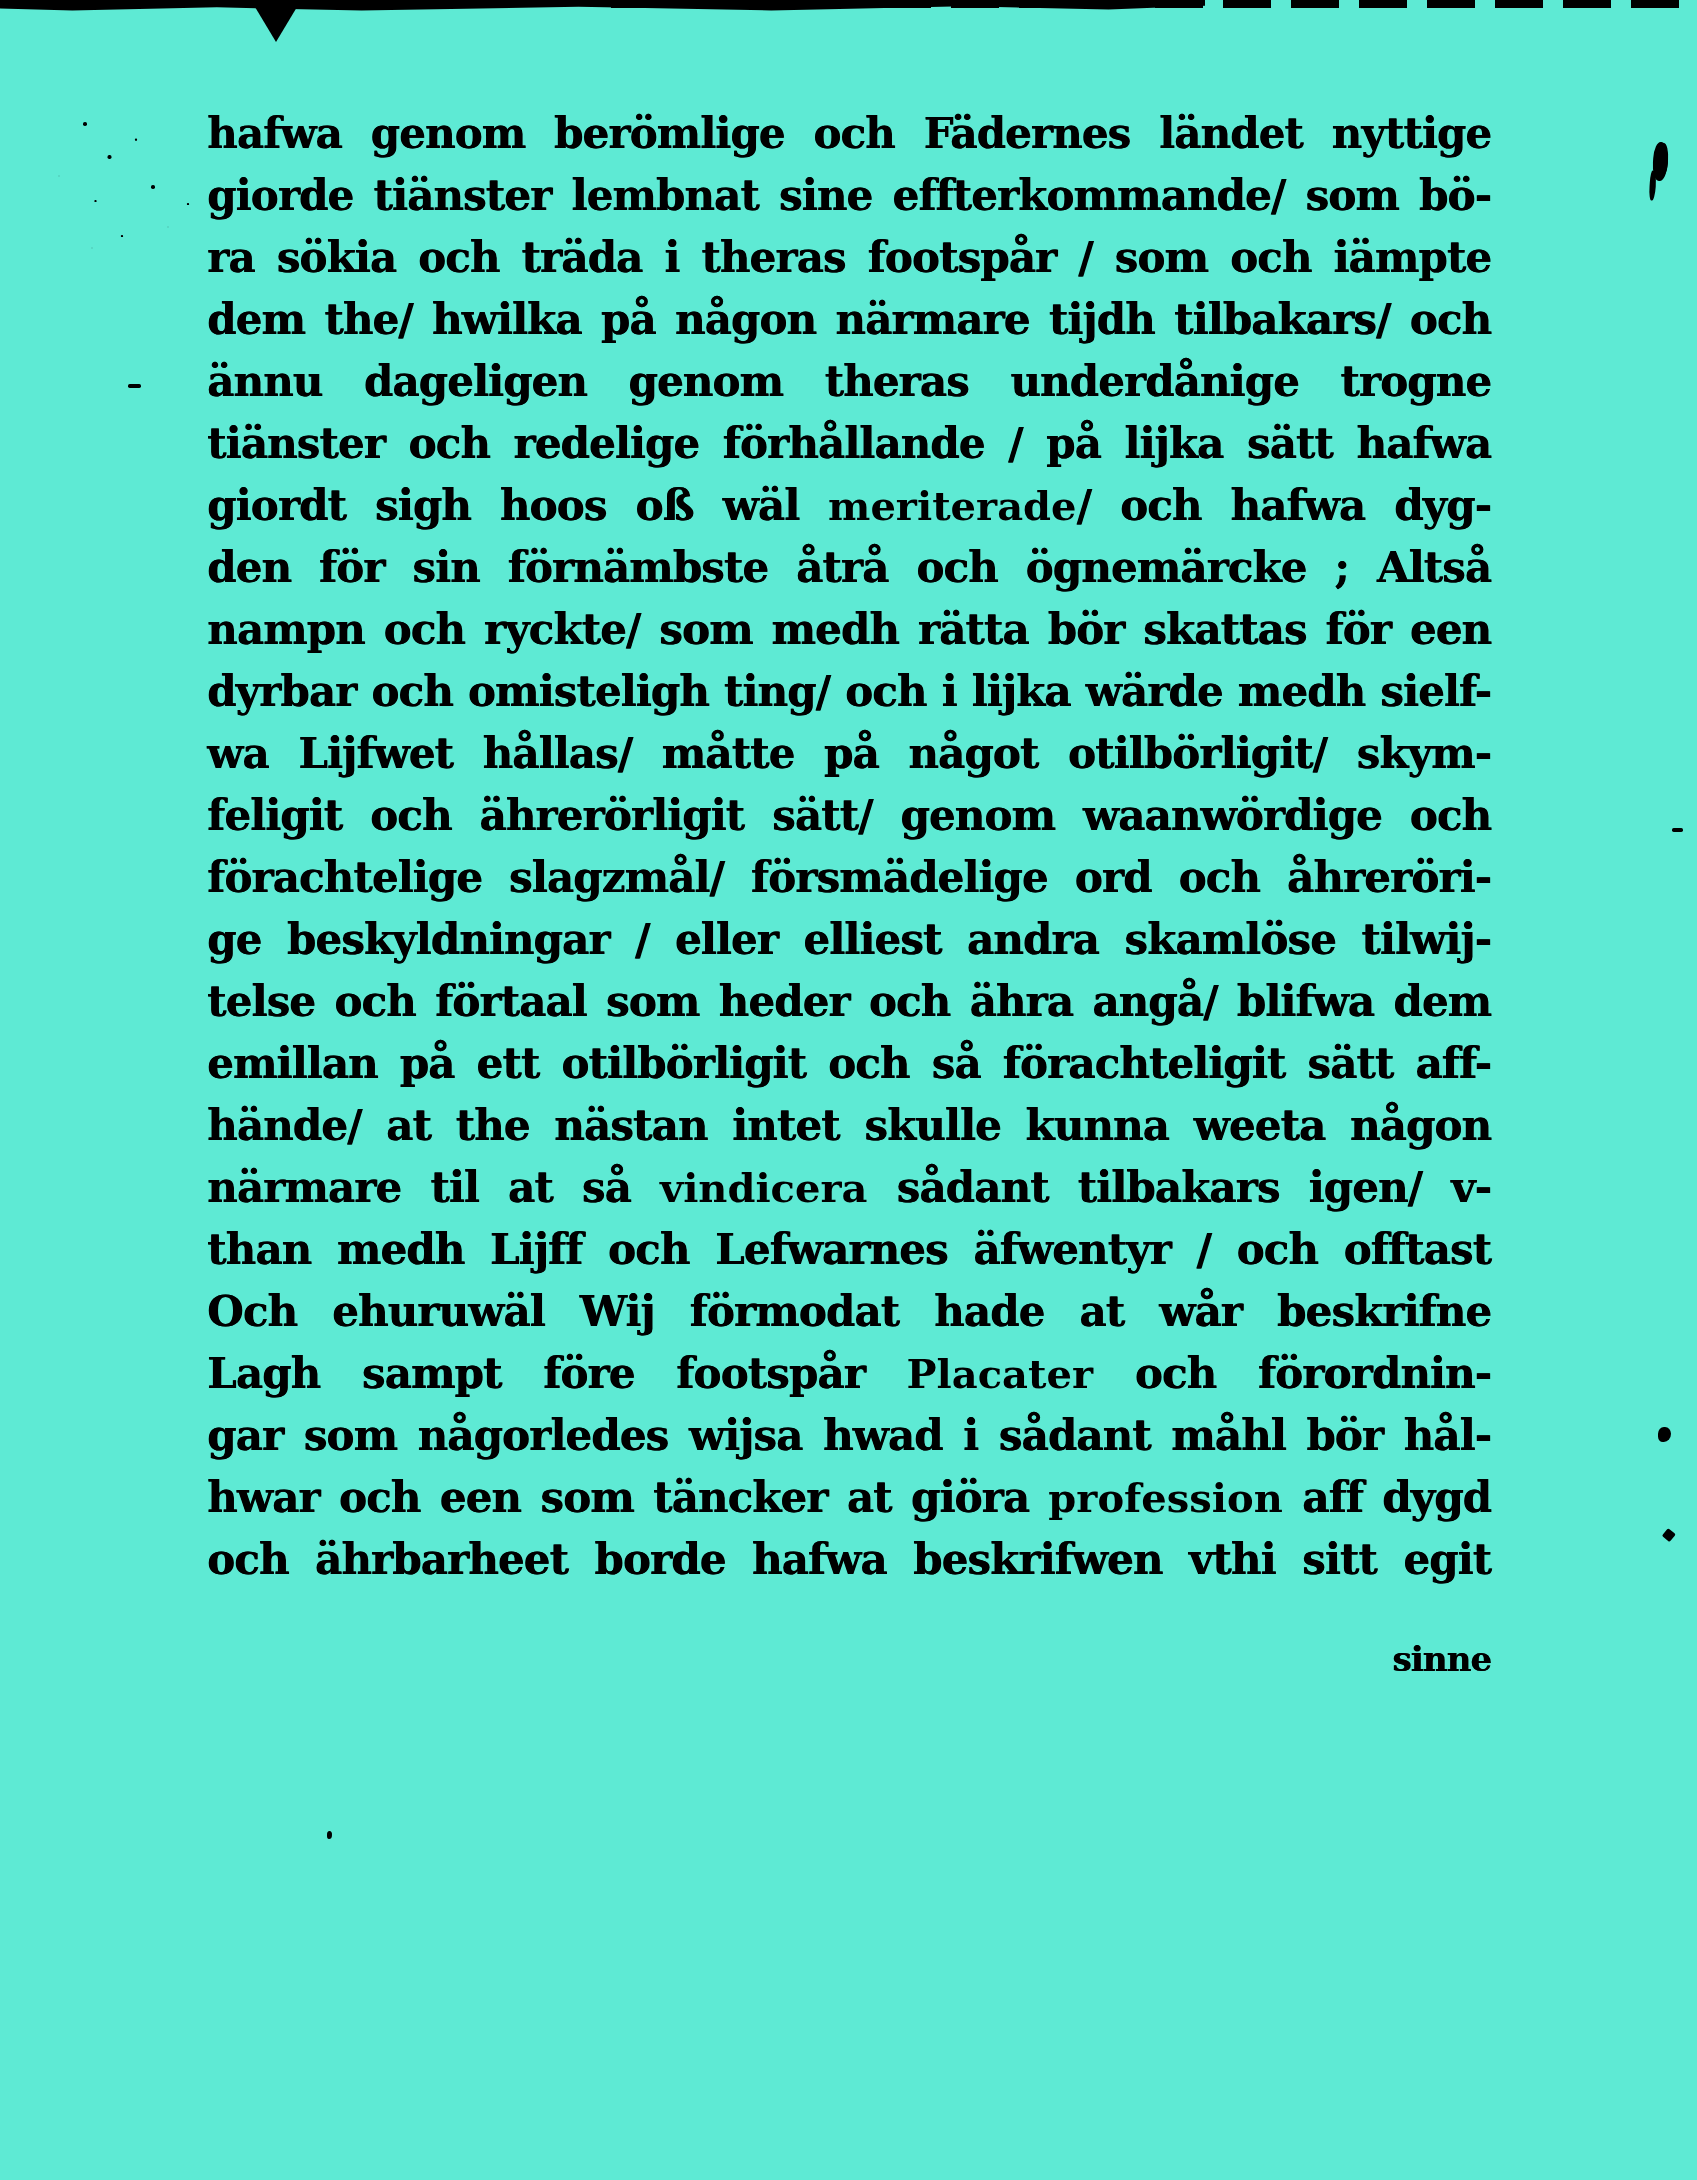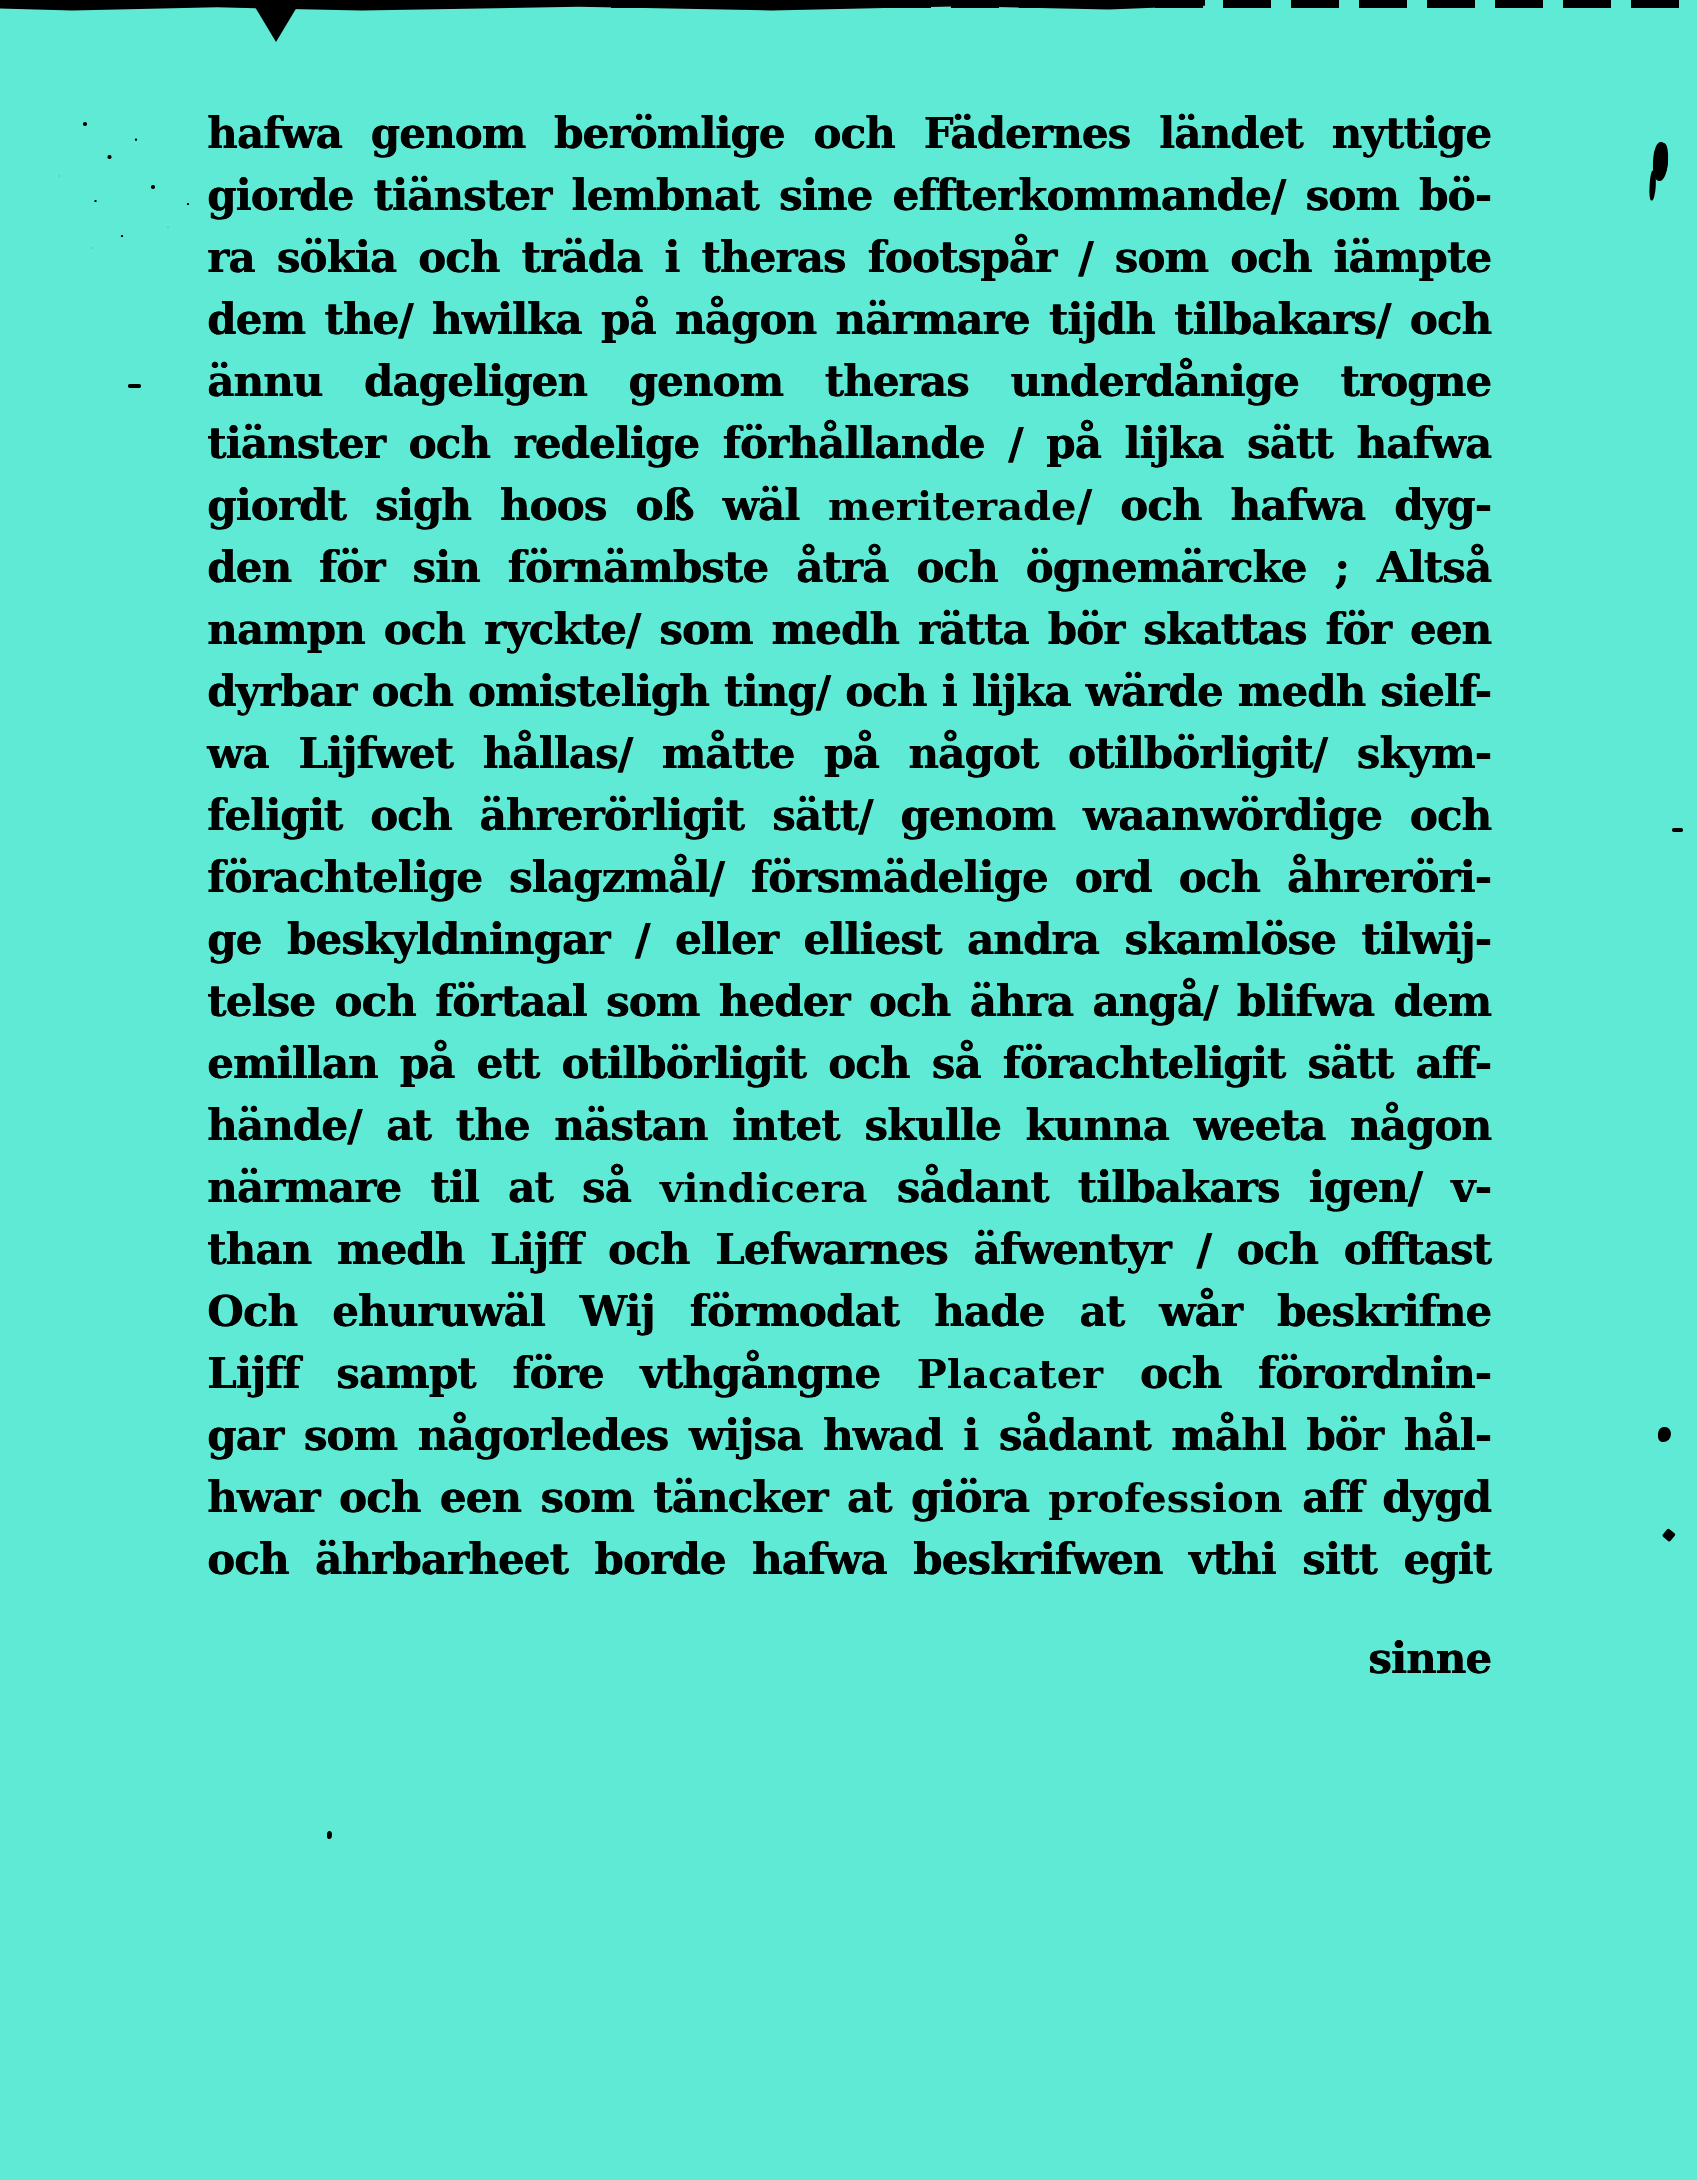--- a/index.html
+++ b/index.html
@@ -43,21 +43,21 @@
   .bl { font-weight: 700; }
   .ant {
     font-weight: 700;
     letter-spacing: 0;
     text-shadow: none;
     font-size: 40px;
   }
   .catchword-line {
     height: 62px;
     line-height: 62px;
-    font-size: 42px;
+    font-size: 34px;
     font-weight: 700;
     letter-spacing: -0.9px;
     text-align: right;
     text-align-last: right;
     margin-top: 37px;
     text-shadow: 0.6px 0 0 currentColor;
   }
 
   
   .top-edge-bar {
@@ -175,21 +175,21 @@
       <div class="line"><span class="bl">wa Lijfwet hållas/ måtte på något otilbörligit/ skym-</span></div>
       <div class="line"><span class="bl">feligit och ährerörligit sätt/  genom waanwördige och</span></div>
       <div class="line"><span class="bl">förachtelige slagzmål/  försmädelige ord och åhreröri-</span></div>
       <div class="line"><span class="bl">ge beskyldningar / eller elliest andra skamlöse tilwij-</span></div>
       <div class="line"><span class="bl">telse och förtaal som heder och ähra angå/  blifwa dem</span></div>
       <div class="line"><span class="bl">emillan på ett otilbörligit och så förachteligit sätt aff-</span></div>
       <div class="line"><span class="bl">hände/  at the nästan intet skulle kunna weeta någon</span></div>
       <div class="line"><span class="bl">närmare til at så </span><span class="ant">vindicera</span><span class="bl"> sådant tilbakars igen/ v-</span></div>
       <div class="line"><span class="bl">than medh Lijff och Lefwarnes äfwentyr /  och offtast</span></div>
       <div class="line"><span class="bl">Och ehuruwäl Wij förmodat hade at wår beskrifne</span></div>
-      <div class="line"><span class="bl">Lijff sampt före vthgångne </span><span class="ant">Placater</span><span class="bl">  och förordnin-</span></div>
+      <div class="line"><span class="bl">Lagh sampt före footspår </span><span class="ant">Placater</span><span class="bl">  och förordnin-</span></div>
       <div class="line"><span class="bl">gar som någorledes wijsa hwad i sådant måhl bör hål-</span></div>
       <div class="line"><span class="bl">hwar och een som täncker at giöra </span><span class="ant">profession</span><span class="bl"> aff dygd</span></div>
       <div class="line"><span class="bl">och  ährbarheet borde hafwa beskrifwen vthi sitt egit</span></div>
       <div class="catchword-line">sinne</div>
   </div>
 
 </div>
 
 
 </body></html>

